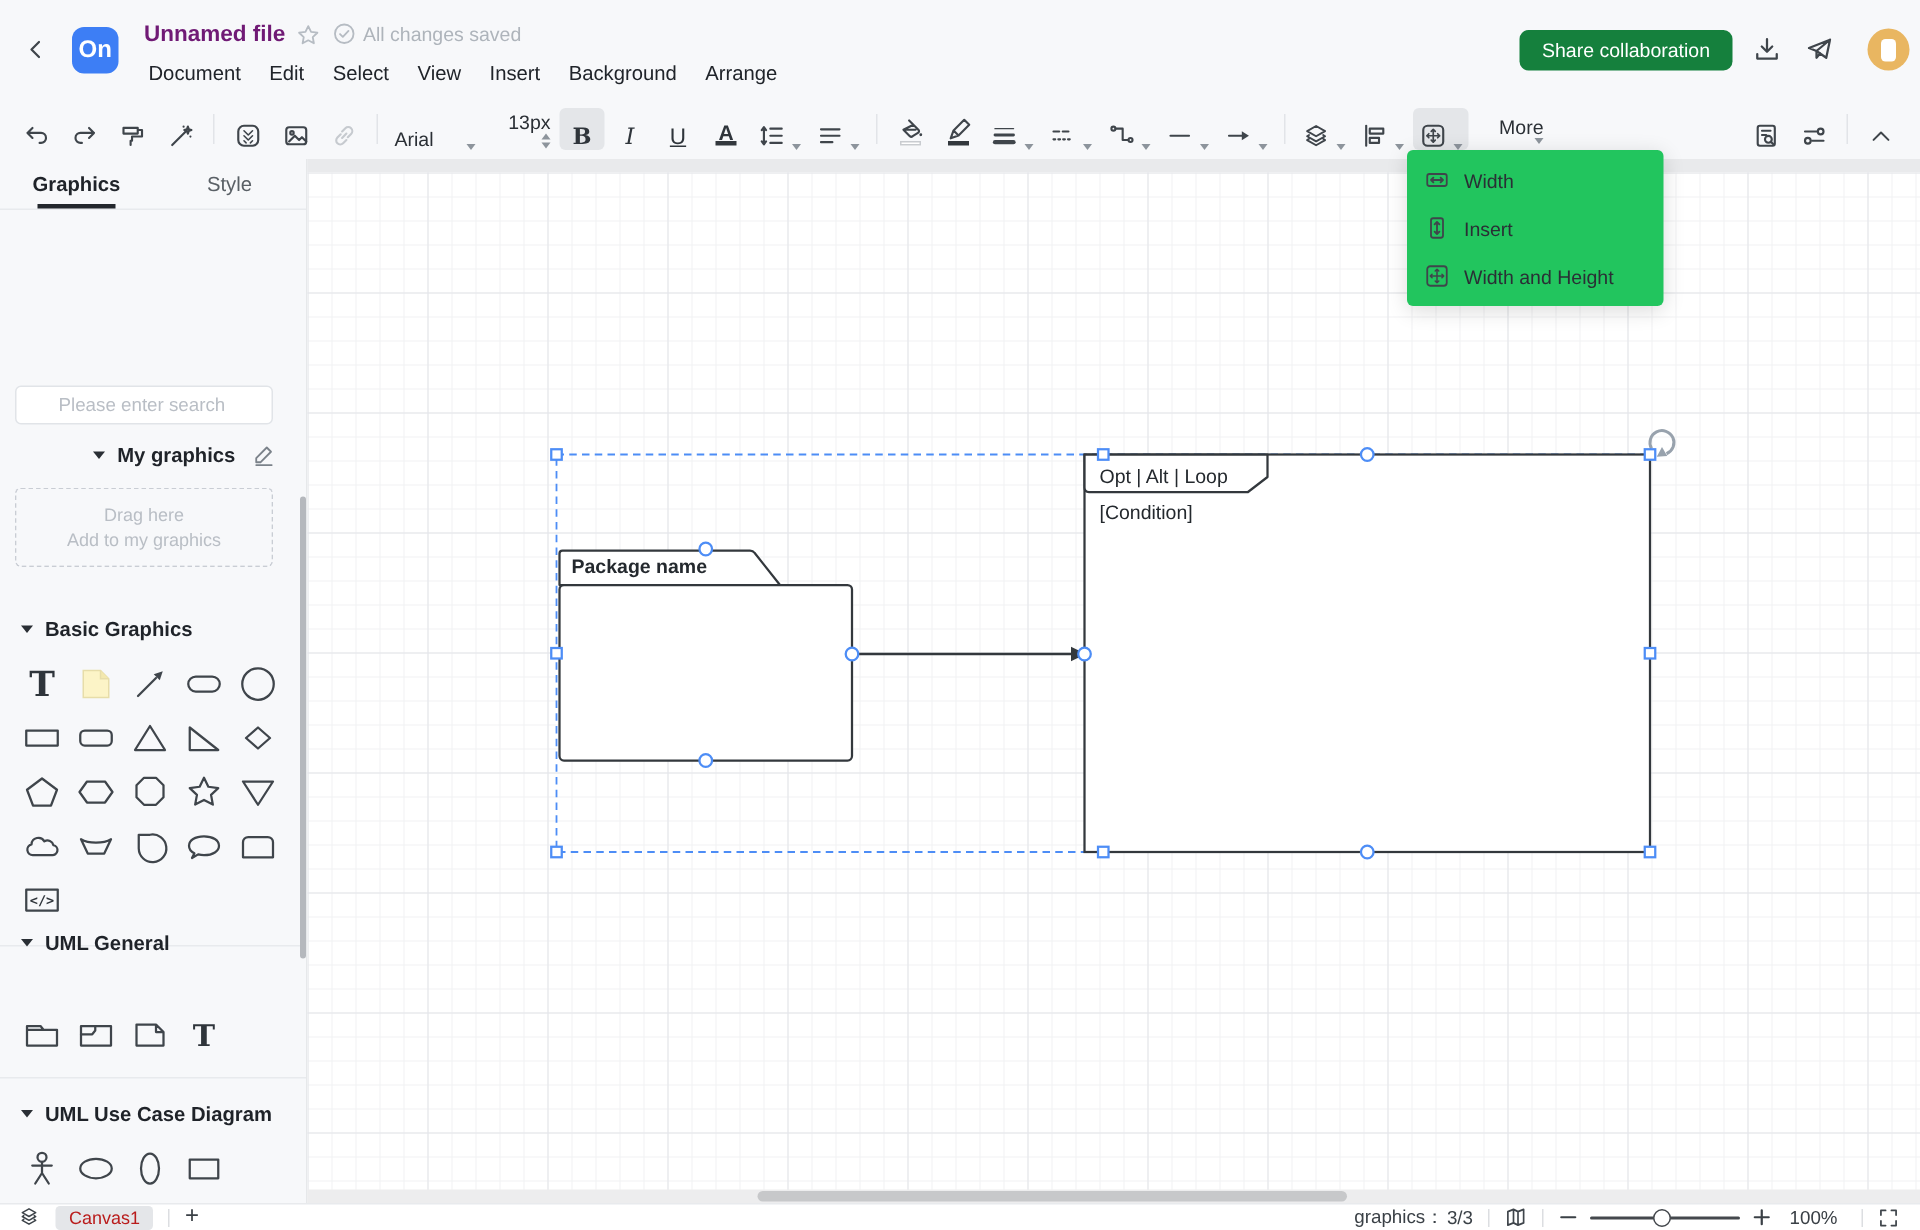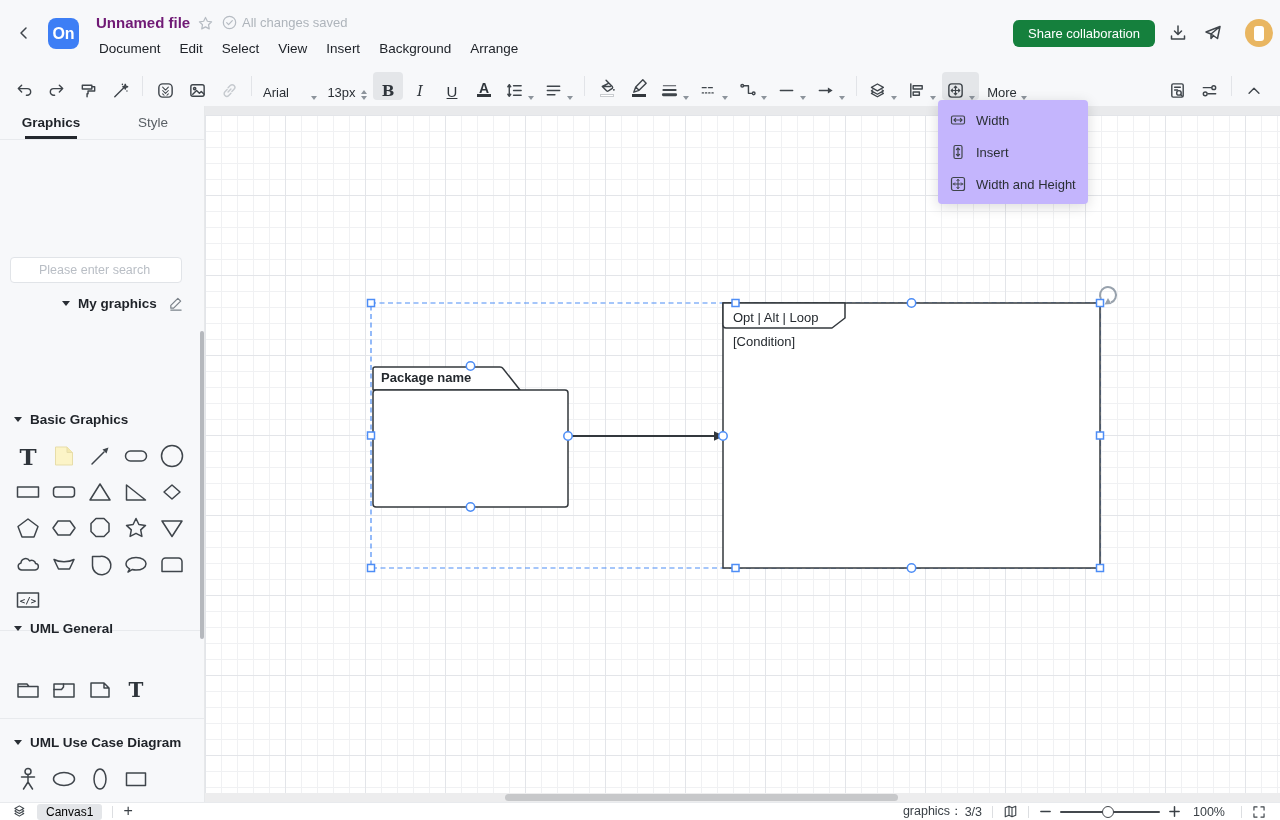--- a/index.html
+++ b/index.html
@@ -26,21 +26,21 @@
   .caret{width:0;height:0;border-left:3.5px solid transparent;border-right:3.5px solid transparent;border-top:4px solid #8d949c;margin-left:4px;}
   .glyph{font-family:"DejaVu Serif","Liberation Serif",serif;font-size:15px;color:#2f353b;}
   .tb-text{font-size:13px;color:#2a2f35;}
   .stepper{display:flex;flex-direction:column;gap:2px;margin-left:5px;}
   .stepper i{width:0;height:0;border-left:3.5px solid transparent;border-right:3.5px solid transparent;display:block;}
   .stepper .up{border-bottom:4px solid #8d949c;}
   .stepper .dn{border-top:4px solid #8d949c;}
   .swatch{position:absolute;bottom:3px;left:50%;transform:translateX(-50%);width:14px;height:3px;}
   .tright{position:absolute;right:10px;top:66px;height:40px;display:flex;align-items:center;}
   
-  .size-menu{position:absolute;left:938px;top:100px;width:150px;background:#c4b5fd;border-radius:4px;box-shadow:0 3px 14px rgba(0,0,0,.14);padding:4px 0;z-index:50;text-align:right;}
+  .size-menu{position:absolute;left:938px;top:100px;width:171px;background:#22c55e;border-radius:4px;box-shadow:0 3px 14px rgba(0,0,0,.14);padding:4px 0;z-index:50;text-align:right;}
   .size-item{height:32px;display:flex;align-items:center;gap:10px;padding:0 12px;font-size:13px;color:#2a2f35;}
   
   .sidebar{position:absolute;left:0;top:106px;width:205px;height:696px;background:#f7f8fa;border-right:1px solid #e6e8ea;overflow:hidden;}
   .tabs{height:34px;display:flex;border-bottom:1px solid #e8eaed;}
   .tab{flex:1;text-align:center;font-size:13.5px;padding-top:9px;position:relative;color:#5a6066;}
   .tab.active{color:#1f2329;font-weight:bold;}
   .tab.active::after{content:"";position:absolute;left:50%;transform:translateX(-50%);bottom:0;width:52px;height:3px;background:#23272d;}
   .search{position:absolute;left:10px;top:151px;width:172px;height:26px;background:#fff;border:1px solid #e1e4e8;border-radius:4px;font-size:12.5px;padding:0 6px 0 28px;color:#333;outline:none;}
   .search::placeholder{color:#b9bec5;}
   .sec-head{display:flex;align-items:center;gap:8px;font-size:13.5px;font-weight:bold;color:#1f2329;padding-left:14px;justify-content:center;}
@@ -57,21 +57,21 @@
       linear-gradient(#e3e5e9 1px,transparent 1px),
       linear-gradient(90deg,#e3e5e9 1px,transparent 1px),
       linear-gradient(#f0f1f3 1px,transparent 1px),
       linear-gradient(90deg,#f0f1f3 1px,transparent 1px);
     background-size:80px 80px,80px 80px,16px 16px,16px 16px;}
   .hscroll{position:absolute;left:0;bottom:0;width:1075px;height:9px;background:#ededee;}
   .hthumb{position:absolute;left:300px;top:1px;width:393px;height:7px;background:#c7c8ca;border-radius:3.5px;}
   .shape-label{font-family:"Liberation Sans",sans-serif;font-size:13px;fill:#24292e;}
   
   .bottombar{position:absolute;left:0;top:802px;width:1280px;height:18px;background:#fff;border-top:1px solid #e8eaed;display:flex;align-items:center;font-size:12.5px;color:#3a4046;}
-  .pill{background:#e4e6e9;border-radius:3px;padding:1px 9px;font-size:12px;color:#000000;}
+  .pill{background:#e4e6e9;border-radius:3px;padding:1px 9px;font-size:12px;color:#b91c1c;}
   .bsep{width:1px;height:12px;background:#dcdee1;margin:0 10px;}
 </style>
 </head>
 <body>
 
 <div class="header">
   <div class="abs" style="left:16px;top:25px;">
     <svg width="16" height="16" viewBox="0 0 16 16">
         <path class="ic" d="M10 3 L5 8 L10 13"></path>
       </svg>
@@ -153,21 +153,21 @@
   <div class="tb">
       <svg width="19" height="19" viewBox="0 0 20 20">
         <path class="icd" d="M8.5 11.5 L11.5 8.5 M7.5 9 l-2.3 2.3 a2.8 2.8 0 0 0 4 4 L11.5 13 M12.5 11 l2.3-2.3 a2.8 2.8 0 0 0 -4-4 L8.5 7"></path>
       </svg>
     </div>
   <div class="tsep"></div>
   <div class="tb" style="min-width:62px;justify-content:space-between;">
     <span class="tb-text">Arial</span>
       <i class="caret"></i>
   </div>
-  <div class="tb" style="min-width:48px;">
+  <div class="tb" style="min-width:48px;flex-direction:column;">
     <span class="tb-text">13px</span>
     <span class="stepper">
         <i class="up"></i>
         <i class="dn"></i>
       </span>
   </div>
   <div class="tb active">
       <span class="glyph" style="font-weight:bold;">B</span>
     </div>
   <div class="tb">
@@ -257,21 +257,21 @@
       </svg>
       <i class="caret"></i>
     </div>
   <div class="tb active">
       <svg width="19" height="19" viewBox="0 0 20 20">
         <rect class="ic" x="3" y="3" width="14" height="14" rx="3"></rect>
         <path class="ic" style="stroke-width:1.2" d="M10 5.5 v9 M5.5 10 h9 M10 5.5 l-1.4 1.4 M10 5.5 l1.4 1.4 M10 14.5 l-1.4-1.4 M10 14.5 l1.4-1.4 M5.5 10 l1.4-1.4 M5.5 10 l1.4 1.4 M14.5 10 l-1.4-1.4 M14.5 10 l-1.4 1.4"></path>
       </svg>
       <i class="caret"></i>
     </div>
-  <div class="tb" style="min-width:52px;">
+  <div class="tb" style="min-width:52px;flex-direction:column;">
       <span class="tb-text">More</span>
       <i class="caret"></i>
     </div>
 </div>
 <div class="tright">
   <div class="tb">
       <svg width="19" height="19" viewBox="0 0 20 20">
         <rect class="ic" x="4" y="3" width="12" height="14" rx="1.5"></rect>
         <path class="ic" d="M7 6.5 h6 M7 9.5 h3"></path>
         <circle class="ic" cx="11.5" cy="12.5" r="2.4"></circle>
@@ -305,20 +305,24 @@
     </svg>
   <input class="search" placeholder="Please enter search" style="">
 
   <div class="sec-head abs" style="left:0;top:190px;width:205px;">
     <i class="sec-caret"></i>
     <span>My graphics</span>
     <svg class="abs" style="left:168px;top:0;" width="15" height="15" viewBox="0 0 16 16">
         <path d="M10.5 2.5 l3 3 L6 13 H3 v-3z" fill="none" stroke="#7b828a" stroke-width="1.3" stroke-linejoin="round"></path>
         <path d="M3 15 h11" stroke="#7b828a" stroke-width="1.3" stroke-linecap="round"></path>
       </svg>
+  </div>
+  <div class="dropzone">
+    <span>Drag here</span>
+    <span>Add to my graphics</span>
   </div>
 
   <div class="sec-head abs" style="left:0;top:306px;">
     <i class="sec-caret"></i>
     <span>Basic Graphics</span>
   </div>
   <div class="shape-grid" style="top:336px;">
     <div class="shape">
         <span style="font-family:'DejaVu Serif',serif;font-weight:bold;font-size:23px;color:#2f353b;line-height:1;">T</span>
       </div>

